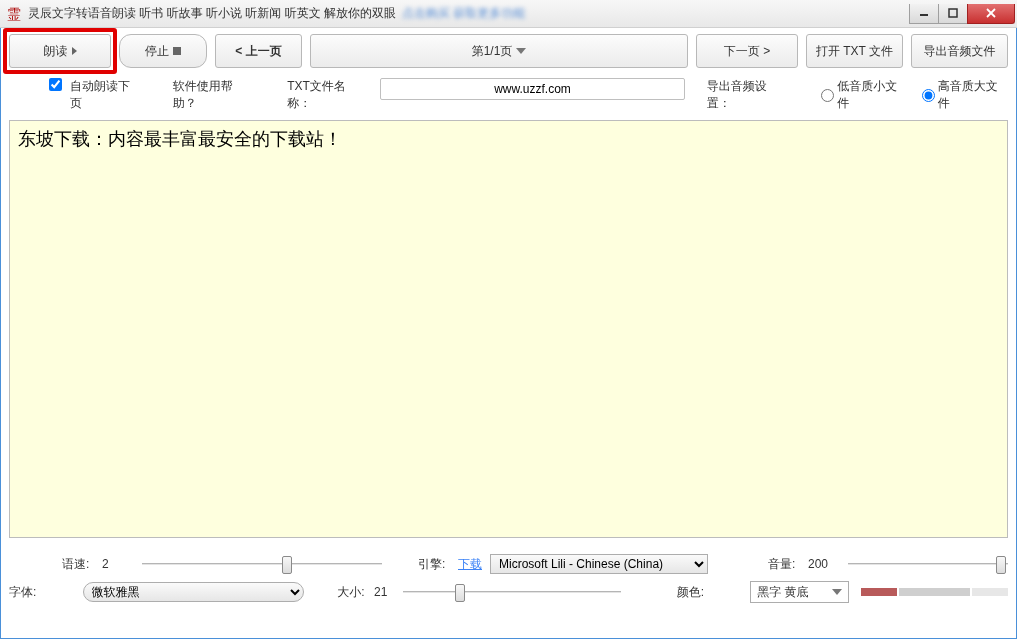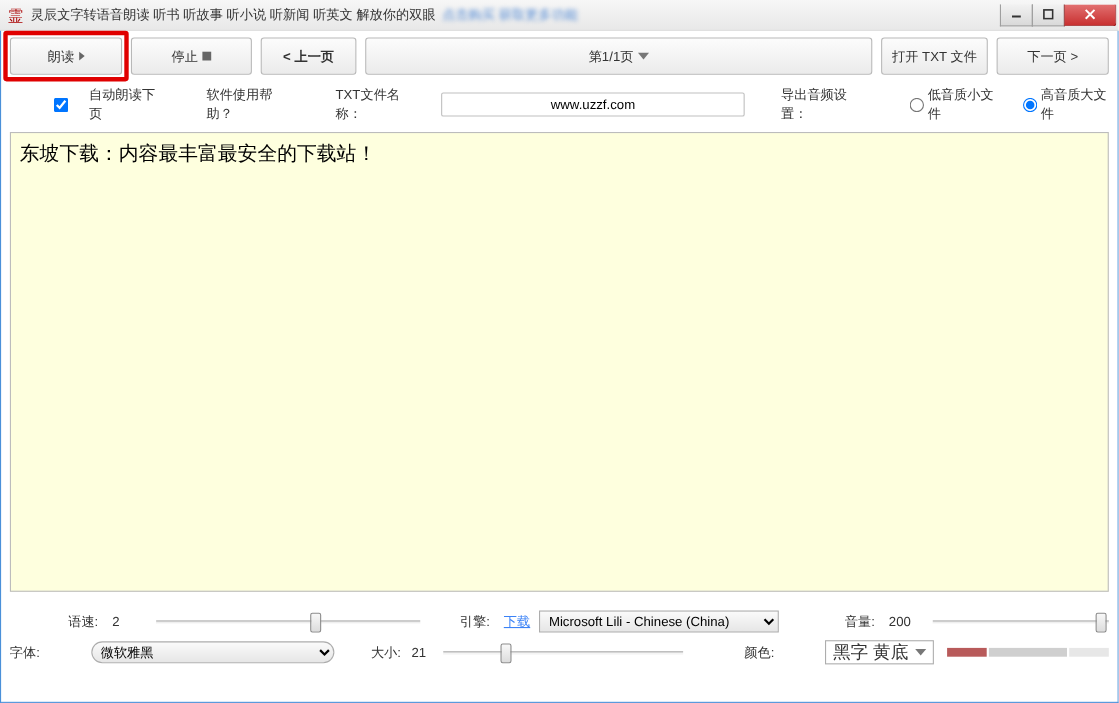--- a/index.html
+++ b/index.html
@@ -13,51 +13,51 @@
 .winbtns { display: flex; height: 20px; margin-right: 2px; }
 .winbtn { width: 30px; height: 20px; background: linear-gradient(#f2f2f2,#d9d9d9); border: 1px solid #9f9f9f; border-top:none; display:flex; align-items:center; justify-content:center; font-size:10px; color:#333; }
 .winbtn.close { width: 48px; background: linear-gradient(#e27070,#c83030); border-color:#a02020; color:#fff; border-top-right-radius:0; border-bottom-right-radius:3px; }
 .winbtn + .winbtn { margin-left: -1px; }
 
 .chrome { border: 1px solid #4a90d9; border-top:none; height: 611px; padding: 6px 8px 8px 8px; background:#fff; }
 
 .toolbar { display:flex; gap:8px; align-items:stretch; }
 .btn { height: 34px; background: linear-gradient(#fcfcfc,#ebebeb); border:1px solid #b8b8b8; border-radius:3px; display:flex; align-items:center; justify-content:center; font-size:12px; color:#333; cursor:default; }
 .btn.read { width:102px; }
-.btn.stop { width:110px; }
+.btn.stop { width:88px;border-radius:12px; }
 .btn.prev { width:87px;font-weight:bold; }
 .btn.page { flex:1; }
 .btn.next { width:102px; }
 .btn.open { width:97px; }
 .btn.export { width:97px; }
 .highlight-box { position:relative; display:inline-flex; }
 .highlight-box::after { content:""; position:absolute; left:-6px; top:-6px; right:-6px; bottom:-6px; border:4px solid #e00000; border-radius:3px; pointer-events:none; }
 .sq { display:inline-block; width:8px; height:8px; background:#666; margin-left:4px; }
 .tri-r { display:inline-block; width:0; height:0; border-top:4px solid transparent; border-bottom:4px solid transparent; border-left:5px solid #666; margin-left:4px; }
 .tri-d { display:inline-block; width:0; height:0; border-left:5px solid transparent; border-right:5px solid transparent; border-top:6px solid #777; margin-left:4px; }
 
-.row2 { display:flex; align-items:center; margin-top:10px; font-size:12px; color:#333; gap:15px;padding-left:40px; }
+.row2 { display:flex; align-items:flex-start; margin-top:10px; font-size:12px; color:#333; gap:4px;padding-left:40px; }
 .row2 .chk { margin-right:4px; }
 .row2 .lbl { margin-right:28px; }
 .row2 input.txt { height:22px; border:1px solid #bfbfbf; border-radius:2px; padding:0 6px; font-size:12px; text-align:center; }
 .radio-wrap { display:inline-flex; align-items:center; margin-left:10px; }
 .radio-wrap input { margin-right:3px; }
 
 .textarea-wrap { margin-top:8px; }
 .ta { width:100%; height:418px; background:#feffde; border:1px solid #bcbcbc; padding:6px 8px; font-size:18px; color:#000; resize:none; outline:none; font-family:"Microsoft YaHei"; }
 
 .footer { margin-top:8px; font-size:12px; color:#333; }
 .frow { display:flex; align-items:center; height:28px;justify-content:flex-end; }
 .frow .flabel { width:40px; }
 .frow .fval { width:40px; }
 .slider { position:relative; height:24px; flex:0 0 auto; }
 .slider .track { position:absolute; left:0; right:0; top:11px; height:3px; background:#e4e4e4; border-top:1px solid #b5b5b5; border-bottom:1px solid #fff; }
 .slider .thumb { position:absolute; top:4px; width:10px; height:18px; background:linear-gradient(#f8f8f8,#dcdcdc); border:1px solid #8a8a8a; border-radius:2px; }
 select.combo { height:20px; border:1px solid #adadad; background:linear-gradient(#fafafa,#e6e6e6); font-size:12px; padding:0 4px; }
-.colorbox { width:106px; height:22px; background:#fff; border:1px solid #adadad; display:flex; align-items:center; padding:0 6px; font-size:16px; justify-content:space-between; }
+.colorbox { width:106px; height:22px; background:#fff; border:1px solid #adadad; display:flex; align-items:center; padding:0 6px; font-size:12px; justify-content:space-between; }
 .stripes { width:160px; height:18px; display:flex; gap:2px; margin-left:12px; align-items:center; }
 .stripes span { height:8px; }
 </style>
 </head>
 <body>
 
 <div class="titlebar">
   <div class="icon">霊</div>
   <div class="title">灵辰文字转语音朗读   听书 听故事 听小说 听新闻 听英文 解放你的双眼</div>
   <div class="blur">点击购买  获取更多功能</div>
@@ -95,25 +95,28 @@
         <span>停止</span>
         <span class="sq"></span>
       </div>
     <div class="btn prev">
         <span>&lt; 上一页</span>
       </div>
     <div class="btn page">
         <span>第1/1页</span>
         <span class="tri-d"></span>
       </div>
+    <div class="btn next">
+        <span>下一页 &gt;</span>
+      </div>
     <div class="btn open">
         <span>打开 TXT 文件</span>
       </div>
-    <div class="btn next">
-        <span>下一页 &gt;</span>
+    <div class="btn export">
+        <span>导出音频文件</span>
       </div>
   </div>
 
   <div class="row2">
     <input type="checkbox" class="chk" checked="" style="">
     <span class="lbl">自动朗读下页</span>
     <span class="lbl">软件使用帮助？</span>
     <span>TXT文件名称：</span>
     <input class="txt" style="width: 310px; margin: 0px 18px 0px 8px;" value="www.uzzf.com">
     <span style="margin-right:18px;">导出音频设置：</span>

